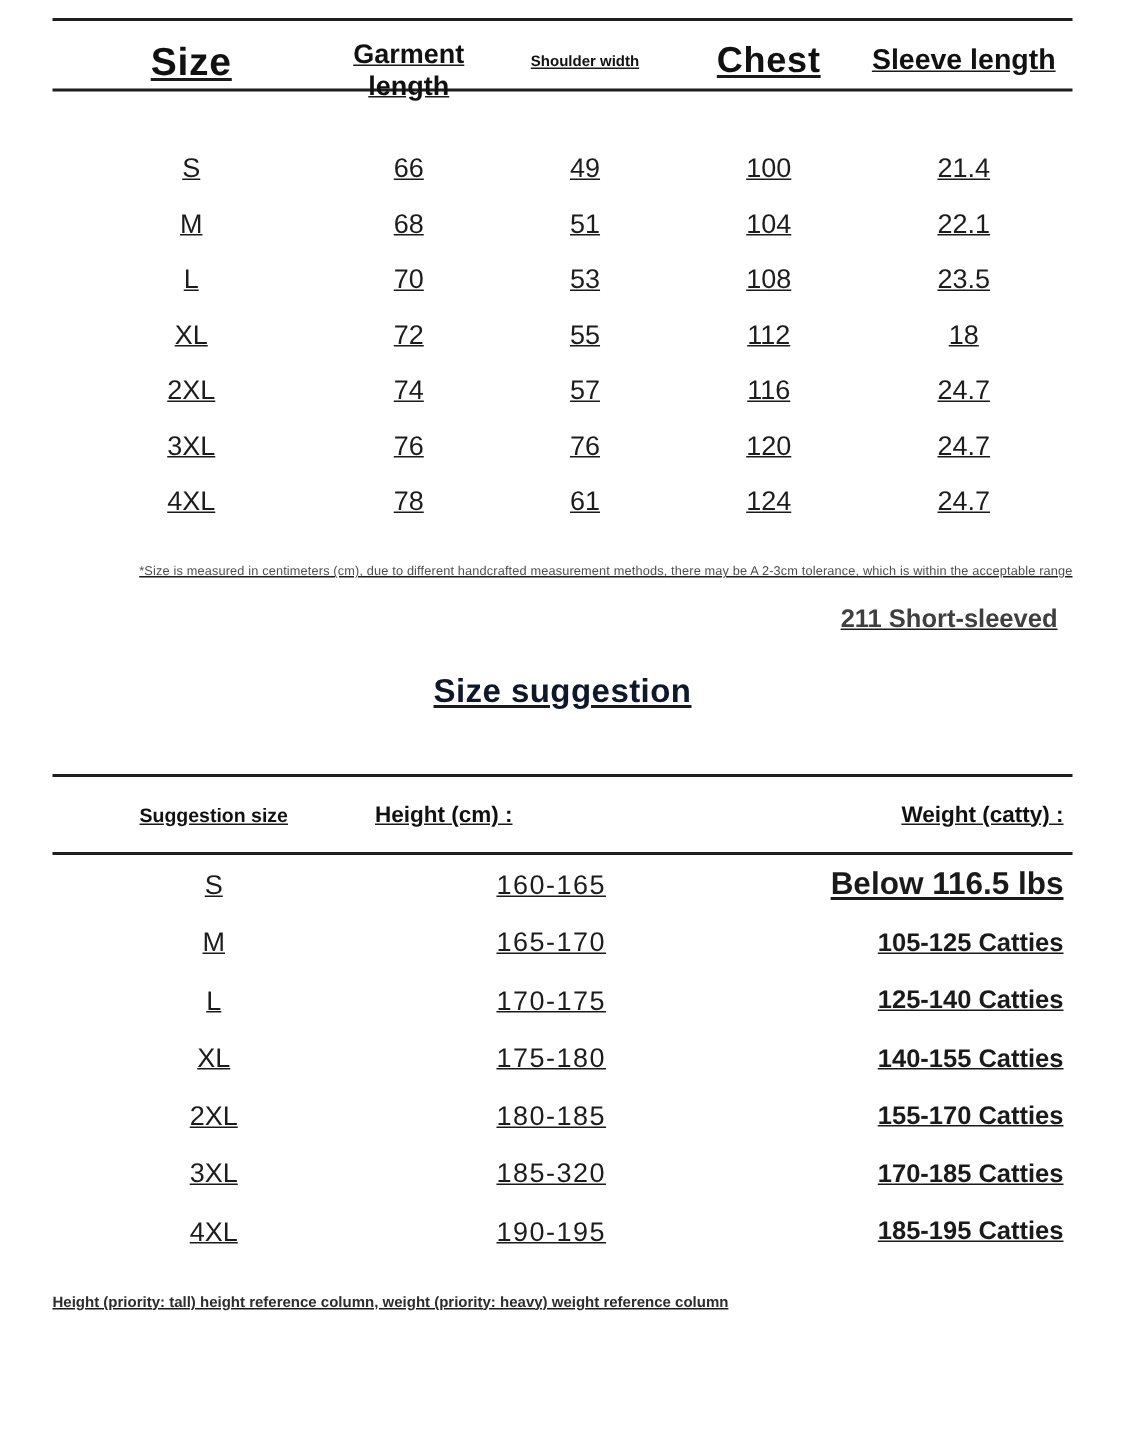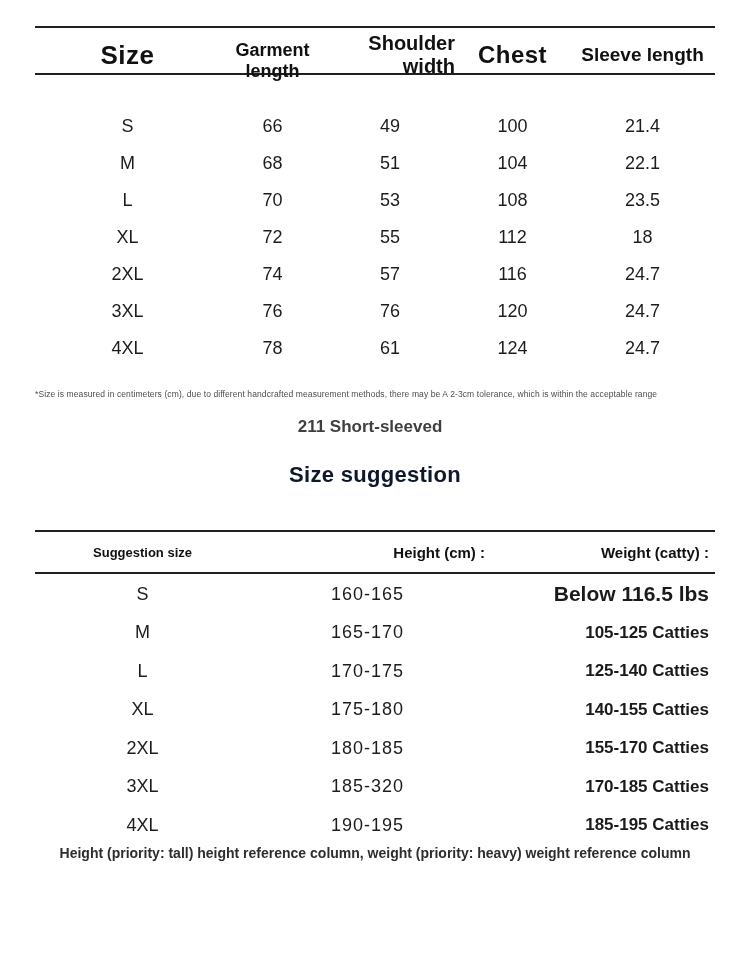--- a/index.html
+++ b/index.html
@@ -4,66 +4,66 @@
 <style>
   * { margin: 0; padding: 0; box-sizing: border-box; }
   html, body { background: #ffffff; }
   body {
     width: 750px;
     height: 965px;
     font-family: "Liberation Sans", "DejaVu Sans", sans-serif;
     color: #1b1b1b;
     overflow: hidden;
   }
-  .page { padding: 26px 35px 0 35px; }
+  .page { padding: 12px 35px 0 35px; text-decoration: underline; }
 
   .rule {
     border: none;
     border-top: 2px solid #1f1f1f;
     width: 100%;
   }
 
   
   .t1-header {
     display: grid;
     grid-template-columns: 185px 105px 130px 115px 145px;
     align-items: center;
     height: 45px;
   }
   .th { text-align: center; font-weight: 700; color: #111; }
   .th-size    { font-size: 26px; letter-spacing: 0.5px; }
   .th-garment { font-size: 18px; margin-top: 12px; }
-  .th-shoulder{ font-size: 20px; text-align: right; }
+  .th-shoulder{ font-size: 10px; }
   .th-chest   { font-size: 24px; letter-spacing: 0.5px; }
   .th-sleeve  { font-size: 19px; }
 
   .t1-body { padding-top: 33px; }
   .t1-row {
     display: grid;
     grid-template-columns: 185px 105px 130px 115px 145px;
     align-items: center;
     height: 37px;
   }
   .t1-row .td {
     text-align: center;
     font-size: 18px;
     color: #1c1c1c;
   }
 
   .footnote-1 {
     margin-top: 22px;
-    text-align: left;
+    text-align: right;
     font-size: 8.5px;
     color: #4d4d4d;
     letter-spacing: 0.1px;
   }
 
   .product-label {
     margin-top: 18px;
-    text-align: center;
+    text-align: right;
     padding-right: 10px;
     font-size: 17px;
     font-weight: 700;
     color: #3f3f3f;
   }
 
   .section-title {
     margin-top: 25px;
     text-align: center;
     font-size: 22px;
@@ -72,25 +72,25 @@
     line-height: 26px;
     letter-spacing: 0.3px;
   }
 
   
   .t2 { margin-top: 42px; }
   .t2-header {
     display: grid;
     grid-template-columns: 215px 235px 230px;
     align-items: center;
-    height: 40px;
+    height: 50px;
   }
   .sh { font-weight: 700; color: #111; }
   .sh-size   { text-align: center; font-size: 13px; }
-  .sh-height { text-align: right; font-size: 15px; }
+  .sh-height { text-align: left; font-size: 15px; }
   .sh-weight { text-align: right; font-size: 15px; padding-right: 6px; }
 
   .t2-body { padding-top: 1px; }
   .t2-row {
     display: grid;
     grid-template-columns: 215px 235px 230px;
     align-items: center;
     height: 38.5px;
   }
   .t2-row .c-size {
@@ -107,22 +107,22 @@
   .t2-row .c-weight {
     text-align: right;
     padding-right: 6px;
     font-size: 17px;
     font-weight: 700;
     color: #1a1a1a;
   }
   .t2-row:first-child .c-weight { font-size: 21px; }
 
   .footnote-2 {
-    text-align: center;
-    font-size: 14px;
+    margin-top: 22px;
+    font-size: 10px;
     font-weight: 700;
     color: #2d2d2d;
   }
 </style>
 </head>
 <body>
 
 <div class="page">
 
   <section>

